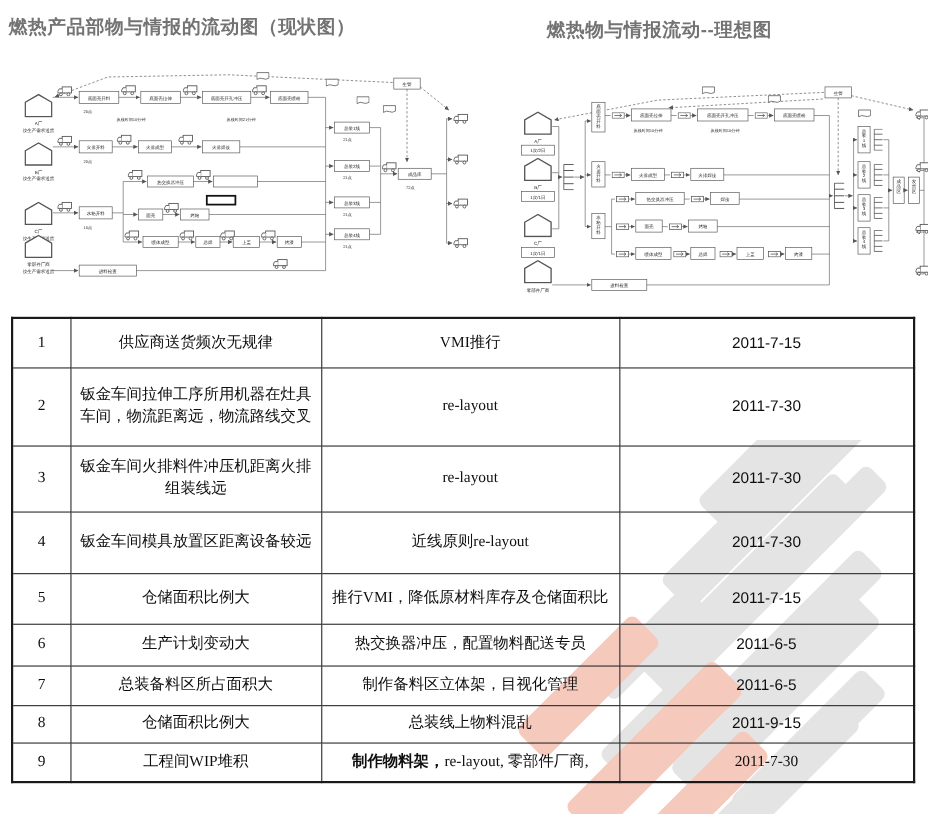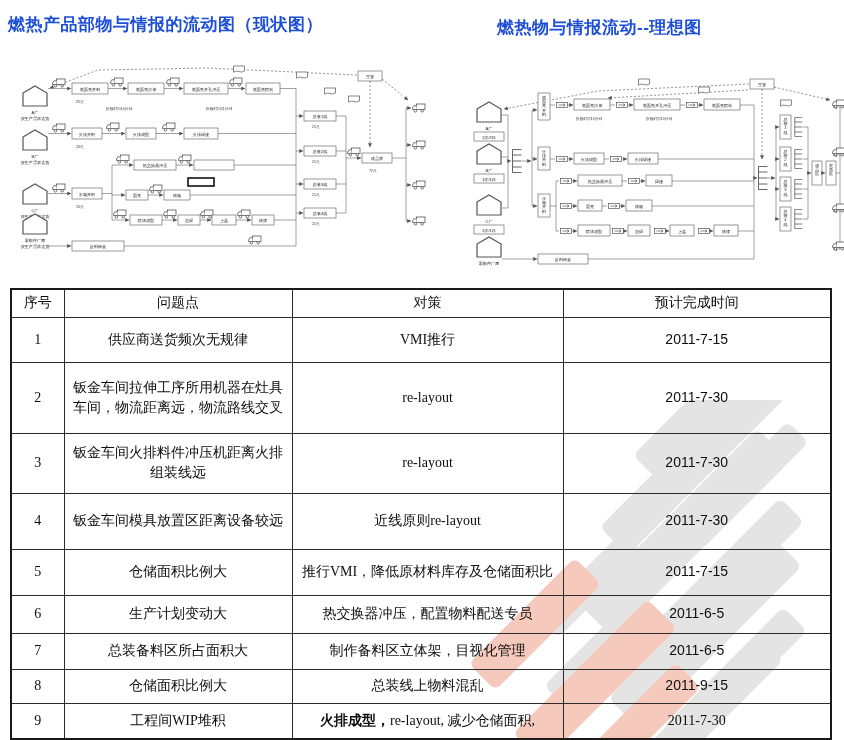--- a/index.html
+++ b/index.html
@@ -1,19 +1,19 @@
 <!DOCTYPE html>
 <html><head>
 <meta charset="utf-8">
 <style>
   html,body{margin:0;padding:0;}
   body{width:844px;height:740px;position:relative;background:#fff;overflow:hidden;
        font-family:"Liberation Serif", serif;color:#111;}
   .title{position:absolute;font-family:"Liberation Sans", sans-serif;font-weight:bold;
-         font-size:17px;color:#1d4ed8;letter-spacing:.5px;white-space:nowrap;}
+         font-size:17px;color:#737373;letter-spacing:.5px;white-space:nowrap;}
   #title-left{left:8px;top:13px;}
   #title-right{left:497px;top:16px;text-align:center;}
 
   svg.diagram{position:absolute;}
   #diag-left{left:8px;top:63px;}
   #diag-right{left:448px;top:63px;}
   .bx{fill:#fff;stroke:#555;stroke-width:.6;}
   .bx2{fill:#fff;stroke:#111;stroke-width:1.6;}
   .lb{font-size:4.1px;fill:#222;text-anchor:middle;font-family:"Liberation Sans",sans-serif;}
   .nt{font-size:3.7px;fill:#333;font-family:"Liberation Sans",sans-serif;}
@@ -432,26 +432,20 @@
 </svg>
 
 <table id="issue-table">
   <colgroup>
       <col style="width:53px">
       <col style="width:228px">
       <col style="width:271px">
       <col style="width:268px">
     </colgroup>
   <tbody>
-      <tr style="height:28px">
-    <th>序号</th>
-    <th>问题点</th>
-    <th>对策</th>
-    <th class="big">预计完成时间</th>
-  </tr>
   <tr style="height:45px">
     <td>1</td>
     <td>供应商送货频次无规律</td>
     <td class="c-measure">VMI推行</td>
     <td class="c-date">2011-7-15</td>
   </tr>
   <tr style="height:71px">
     <td>2</td>
     <td>钣金车间拉伸工序所用机器在灶具车间，物流距离远，物流路线交叉</td>
     <td class="c-measure">re-layout</td>
@@ -489,17 +483,17 @@
   </tr>
   <tr style="height:34px">
     <td>8</td>
     <td>仓储面积比例大</td>
     <td class="c-measure">总装线上物料混乱</td>
     <td class="c-date">2011-9-15</td>
   </tr>
   <tr style="height:36px">
     <td>9</td>
     <td>工程间WIP堆积</td>
-    <td class="c-measure"><b>火排成型，</b><span>re-layout, 减少仓储面积,</span></td>
+    <td class="c-measure"><b>制作物料架，</b><span>re-layout, 零部件厂商,</span></td>
     <td class="c-date plain">2011-7-30</td>
   </tr>
 </tbody>
   </table>
 
 </body></html>

